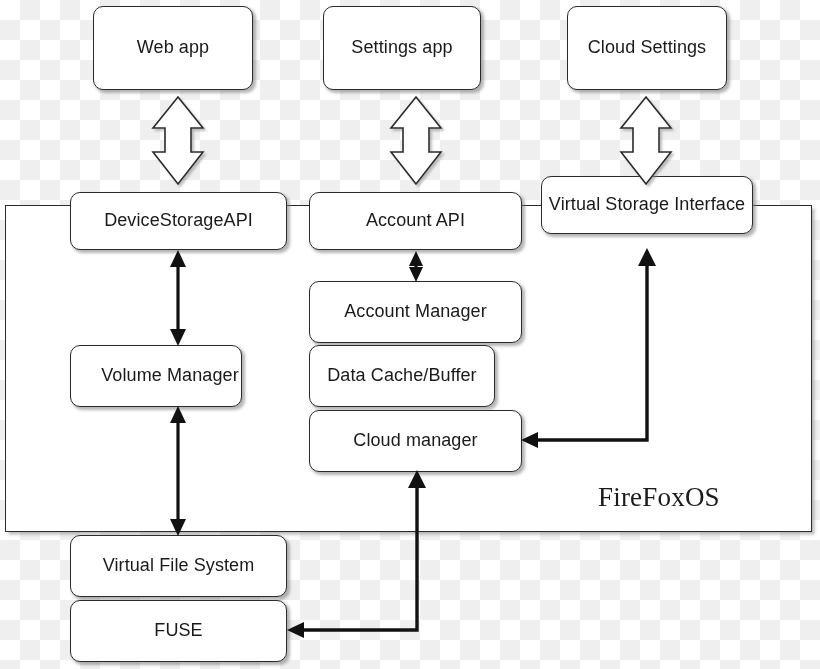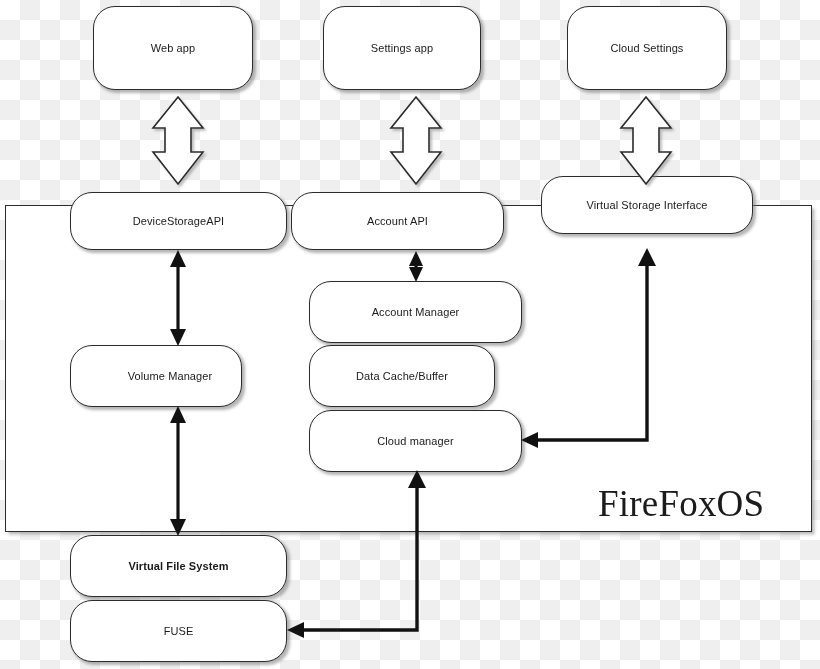--- a/index.html
+++ b/index.html
@@ -14,43 +14,43 @@
     background-size:40px 40px;
     background-position:0 0,20px 20px;
   }
   #stage{position:relative;width:820px;height:669px;}
 
   
   .box{
     position:absolute;
     background:#ffffff;
     border:1.6px solid #2b2b2b;
-    border-radius:22px;
+    border-radius:10px;
     box-sizing:border-box;
     display:flex;align-items:center;justify-content:center;
     color:#1a1a1a;
-    font-size:11px;
+    font-size:18px;
     letter-spacing:.1px;
     box-shadow:2.5px 2.5px 3px rgba(120,120,120,.55);
     text-align:center;
     line-height:1.1;
   }
 
   
   .panel{
     position:absolute;
     background:#ffffff;
     border:1.6px solid #2b2b2b;
     box-sizing:border-box;
     box-shadow:2.5px 2.5px 3px rgba(120,120,120,.5);
   }
   .panel-label{
     position:absolute;
     font-family:"Liberation Serif", serif;
-    font-size:37px;
+    font-size:27px;
     color:#1b1b1b;
     letter-spacing:.2px;
     white-space:nowrap;
   }
 
   
   svg.layer{position:absolute;left:0;top:0;width:820px;height:669px;overflow:visible;}
   .hollow{fill:#ffffff;stroke:#2b2b2b;stroke-width:1.6;}
   .solidline{stroke:#111111;fill:none;}
   .solidfill{fill:#111111;}
@@ -72,21 +72,21 @@
   </div>
 
   <div class="box" style="left:567px;top:6px;width:160px;height:84px;">
     <span>Cloud Settings</span>
   </div>
 
   <div class="box" style="left:70px;top:192px;width:217px;height:58px;">
     <span>DeviceStorageAPI</span>
   </div>
 
-  <div class="box" style="left:291px;top:192px;width:213px;height:58px;">
+  <div class="box" style="left:309px;top:192px;width:213px;height:58px;">
     <span>Account API</span>
   </div>
 
   <div class="box" style="left:541px;top:176px;width:212px;height:58px;">
     <span>Virtual Storage Interface</span>
   </div>
 
   <div class="box" style="left:309px;top:281px;width:213px;height:62px;">
     <span>Account Manager</span>
   </div>
@@ -96,21 +96,21 @@
   </div>
 
   <div class="box" style="left:309px;top:410px;width:213px;height:62px;">
     <span>Cloud manager</span>
   </div>
 
   <div class="box" style="left:70px;top:345px;width:172px;height:62px;padding-left:28px;">
     <span>Volume Manager</span>
   </div>
 
-  <div class="box" style="left:70px;top:535px;width:217px;height:62px;font-weight:bold;">
+  <div class="box" style="left:70px;top:535px;width:217px;height:62px;">
     <span>Virtual File System</span>
   </div>
 
   <div class="box" style="left:70px;top:600px;width:217px;height:62px;">
     <span>FUSE</span>
   </div>
 
   <svg class="layer" viewBox="0 0 820 669">
     <defs>
       <filter id="softshadow" x="-40%" y="-40%" width="200%" height="200%">

